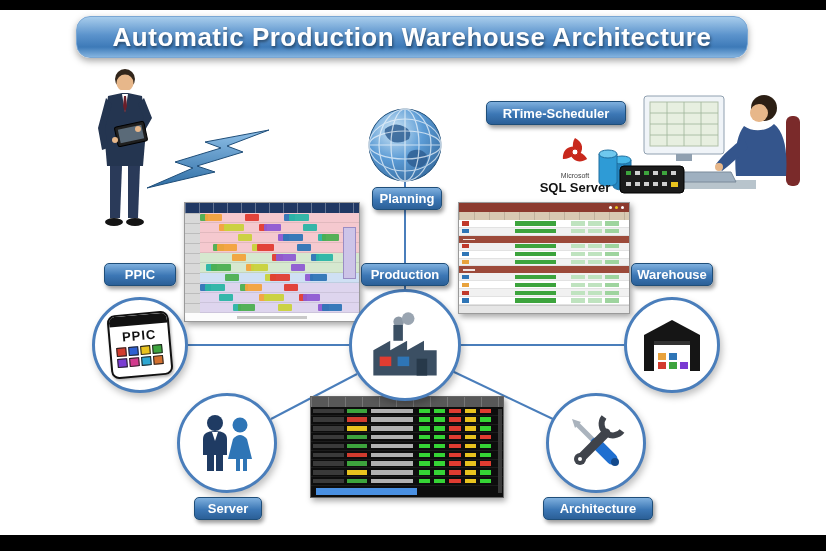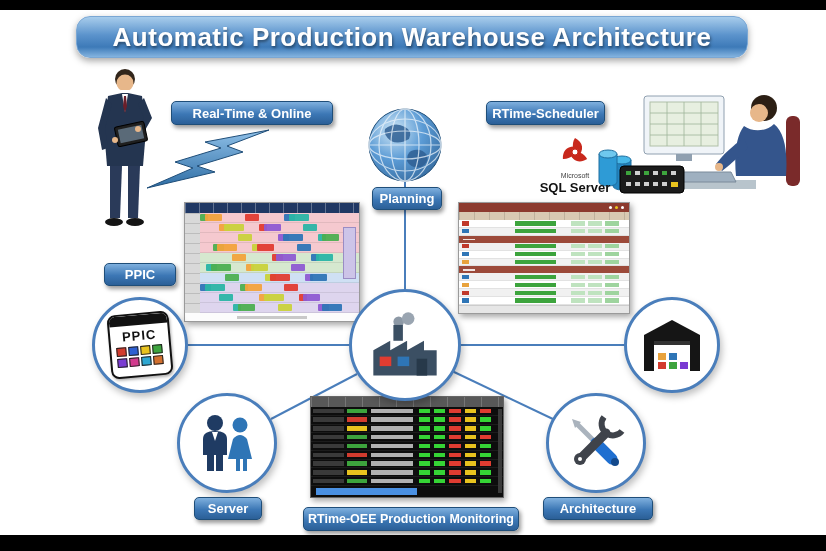--- a/index.html
+++ b/index.html
@@ -16,21 +16,21 @@
     border-radius:14px;display:flex;align-items:center;justify-content:center;
     box-shadow:0 3px 7px rgba(0,0,0,.35);border:1px solid #7aa7d4}
   .title-banner span{color:#fff;font-size:26px;font-weight:bold;letter-spacing:.5px;
     text-shadow:1px 2px 3px rgba(0,0,0,.45)}
 
   .pill{position:absolute;z-index:8;display:flex;align-items:center;justify-content:center;
     background:linear-gradient(180deg,#7fb0de 0%,#3c77b5 55%,#2b5f97 100%);
     border:1px solid #1f4e79;border-radius:5px;color:#fff;font-weight:bold;font-size:13px;
     box-shadow:2px 3px 4px rgba(0,0,0,.4);white-space:nowrap}
   .p-realtime{left:171px;top:101px;width:162px;height:24px}
-  .p-sched{left:486px;top:101px;width:119px;height:24px}
+  .p-sched{left:486px;top:101px;width:140px;height:24px}
   .p-network{left:372px;top:187px;width:70px;height:23px}
   .p-prod{left:361px;top:263px;width:88px;height:23px}
   .p-ppic{left:104px;top:263px;width:72px;height:23px}
   .p-wh{left:631px;top:263px;width:82px;height:23px}
   .p-sales{left:194px;top:497px;width:68px;height:23px}
   .p-maint{left:543px;top:497px;width:110px;height:23px}
   .p-oee{left:303px;top:507px;width:216px;height:24px;font-size:12.5px}
 
   .node{position:absolute;z-index:5;background:#fff;border:3px solid #4a7ebb;border-radius:50%;
     display:flex;align-items:center;justify-content:center;box-shadow:2px 4px 7px rgba(0,0,0,.25)}
@@ -484,40 +484,40 @@
           <i class="v v1" style="background: rgb(53, 212, 53);"></i>
           <i class="v v2" style="background: rgb(53, 212, 53);"></i>
           <i class="v v3" style="background: rgb(224, 60, 49);"></i>
           <i class="v v4" style="background: rgb(232, 195, 30);"></i>
           <i class="v v5" style="background: rgb(53, 212, 53);"></i>
         </div>
         <div class="o-link" style="background: rgb(74, 144, 226);"></div>
       </div>
   </div>
 
-  <div class="pill p-realtime">
-      <span>Real-Time &amp; Online</span>
-    </div>
   <div class="pill p-sched">
       <span>RTime-Scheduler</span>
     </div>
   <div class="pill p-network">
       <span>Planning</span>
     </div>
+  <div class="pill p-prod">
+      <span>Production</span>
+    </div>
   <div class="pill p-ppic">
       <span>PPIC</span>
     </div>
+  <div class="pill p-wh">
+      <span>Warehouse</span>
+    </div>
   <div class="pill p-sales">
       <span>Server</span>
     </div>
   <div class="pill p-maint">
       <span>Architecture</span>
-    </div>
-  <div class="pill p-oee">
-      <span>RTime-OEE Production Monitoring</span>
     </div>
 
   <div class="node c-ppic">
     <div class="ppic-cal">
       <div class="cal-top"></div>
       <div class="cal-title">PPIC</div>
       <div class="cal-grid">
           <i style="background: rgb(210, 59, 46);"></i>
           <i style="background: rgb(46, 95, 210);"></i>
           <i style="background: rgb(232, 195, 30);"></i>

